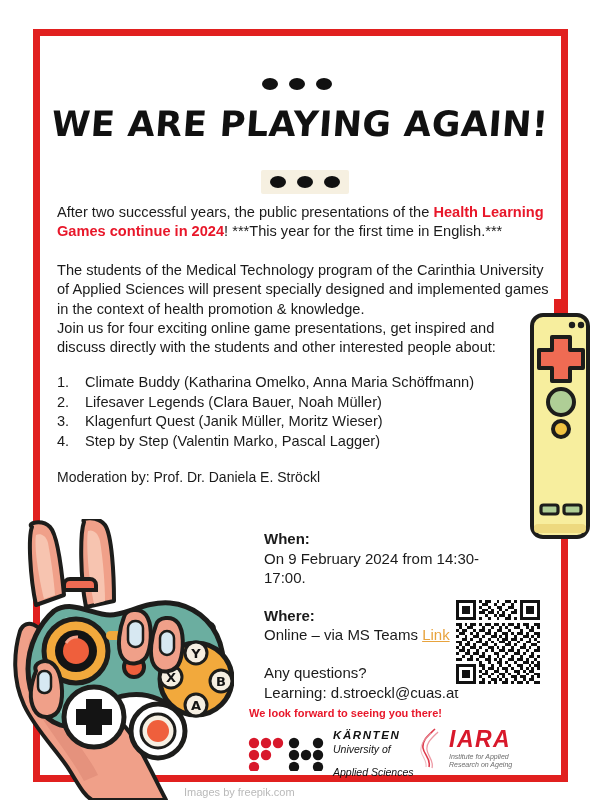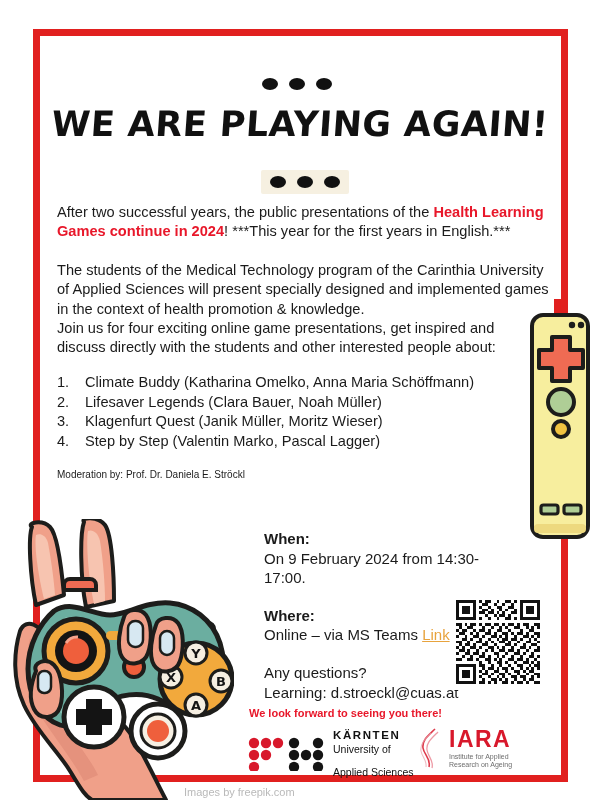--- a/index.html
+++ b/index.html
@@ -51,21 +51,21 @@
   .games{
     position:absolute;left:57px;top:373px;width:470px;z-index:4;
     font-size:14.6px;line-height:19.6px;color:#1b1b1b;
   }
   .game-row{display:flex;}
   .game-num{width:28px;flex:0 0 28px;}
   .game-txt{flex:1;}
 
   .moderation{
     position:absolute;left:57px;top:469px;width:470px;z-index:4;
-    font-size:10px;color:#1b1b1b;
+    font-size:14px;color:#1b1b1b;
   }
 
   
   .details{
     position:absolute;left:250px;top:529px;width:230px;z-index:4;
     font-size:15px;line-height:19.6px;color:#1b1b1b;margin-left:14px;
   }
   .details .lbl{font-weight:bold;display:block;}
   .details .grp{margin-bottom:18px;}
   .details .grp:last-child{margin-bottom:0;}
@@ -74,21 +74,21 @@
   
   .qr{position:absolute;left:450px;top:594px;width:96px;height:96px;z-index:4;background:#fff;}
 
   
   .closing{
     position:absolute;left:249px;top:707px;z-index:4;
     font-size:11px;font-weight:bold;color:#E8172A;
   }
 
   
-  .logos{position:absolute;left:248px;top:730px;width:310px;height:46px;z-index:4;}
+  .logos{position:absolute;left:248px;top:730px;width:310px;height:46px;z-index:4;font-style:italic;}
   .logo-cuas{position:absolute;left:0;top:0;display:flex;align-items:center;gap:7px;}
   .dotgrid{display:block;}
   .cuas-words{line-height:1;}
   .cuas-words .w1{display:block;font-weight:bold;font-size:11.5px;letter-spacing:1.6px;color:#111;}
   .cuas-words .w2{display:block;font-size:10.5px;color:#111;margin-top:2px;}
   .cuas-words .w3{display:block;font-size:10.5px;color:#111;margin-top:13px;}
 
   .logo-iara{position:absolute;left:170px;top:-3px;display:flex;align-items:center;gap:5px;}
   .iara-words{line-height:1;}
   .iara-words .t1{display:block;font-weight:bold;font-size:23px;letter-spacing:1.5px;color:#D8182B;}
@@ -120,21 +120,21 @@
 
   <div class="headline">WE ARE PLAYING AGAIN!</div>
 
   <div class="dots dots-bottom">
     <span class="dot"></span>
     <span class="dot"></span>
     <span class="dot"></span>
   </div>
 
   <div class="body-col">
-    <p class="p-lead"><span>After two successful years, the public presentations of the </span><span class="hl">Health Learning Games continue in 2024</span><span>! ***This year for the first years in English.***</span></p>
+    <p class="p-lead"><span>After two successful years, the public presentations of the </span><span class="hl">Health Learning Games continue in 2024</span><span>! ***This year for the first time in English.***</span></p>
     <p class="p-block">
       <span class="ln">The students of the Medical Technology program of the Carinthia University</span>
       <span class="ln">of Applied Sciences will present specially designed and implemented games</span>
       <span class="ln">in the context of health promotion &amp; knowledge.</span>
       <span class="ln">Join us for four exciting online game presentations, get inspired and</span>
       <span class="ln">discuss directly with the students and other interested people about:</span>
     </p>
   </div>
 
   <div class="games">

